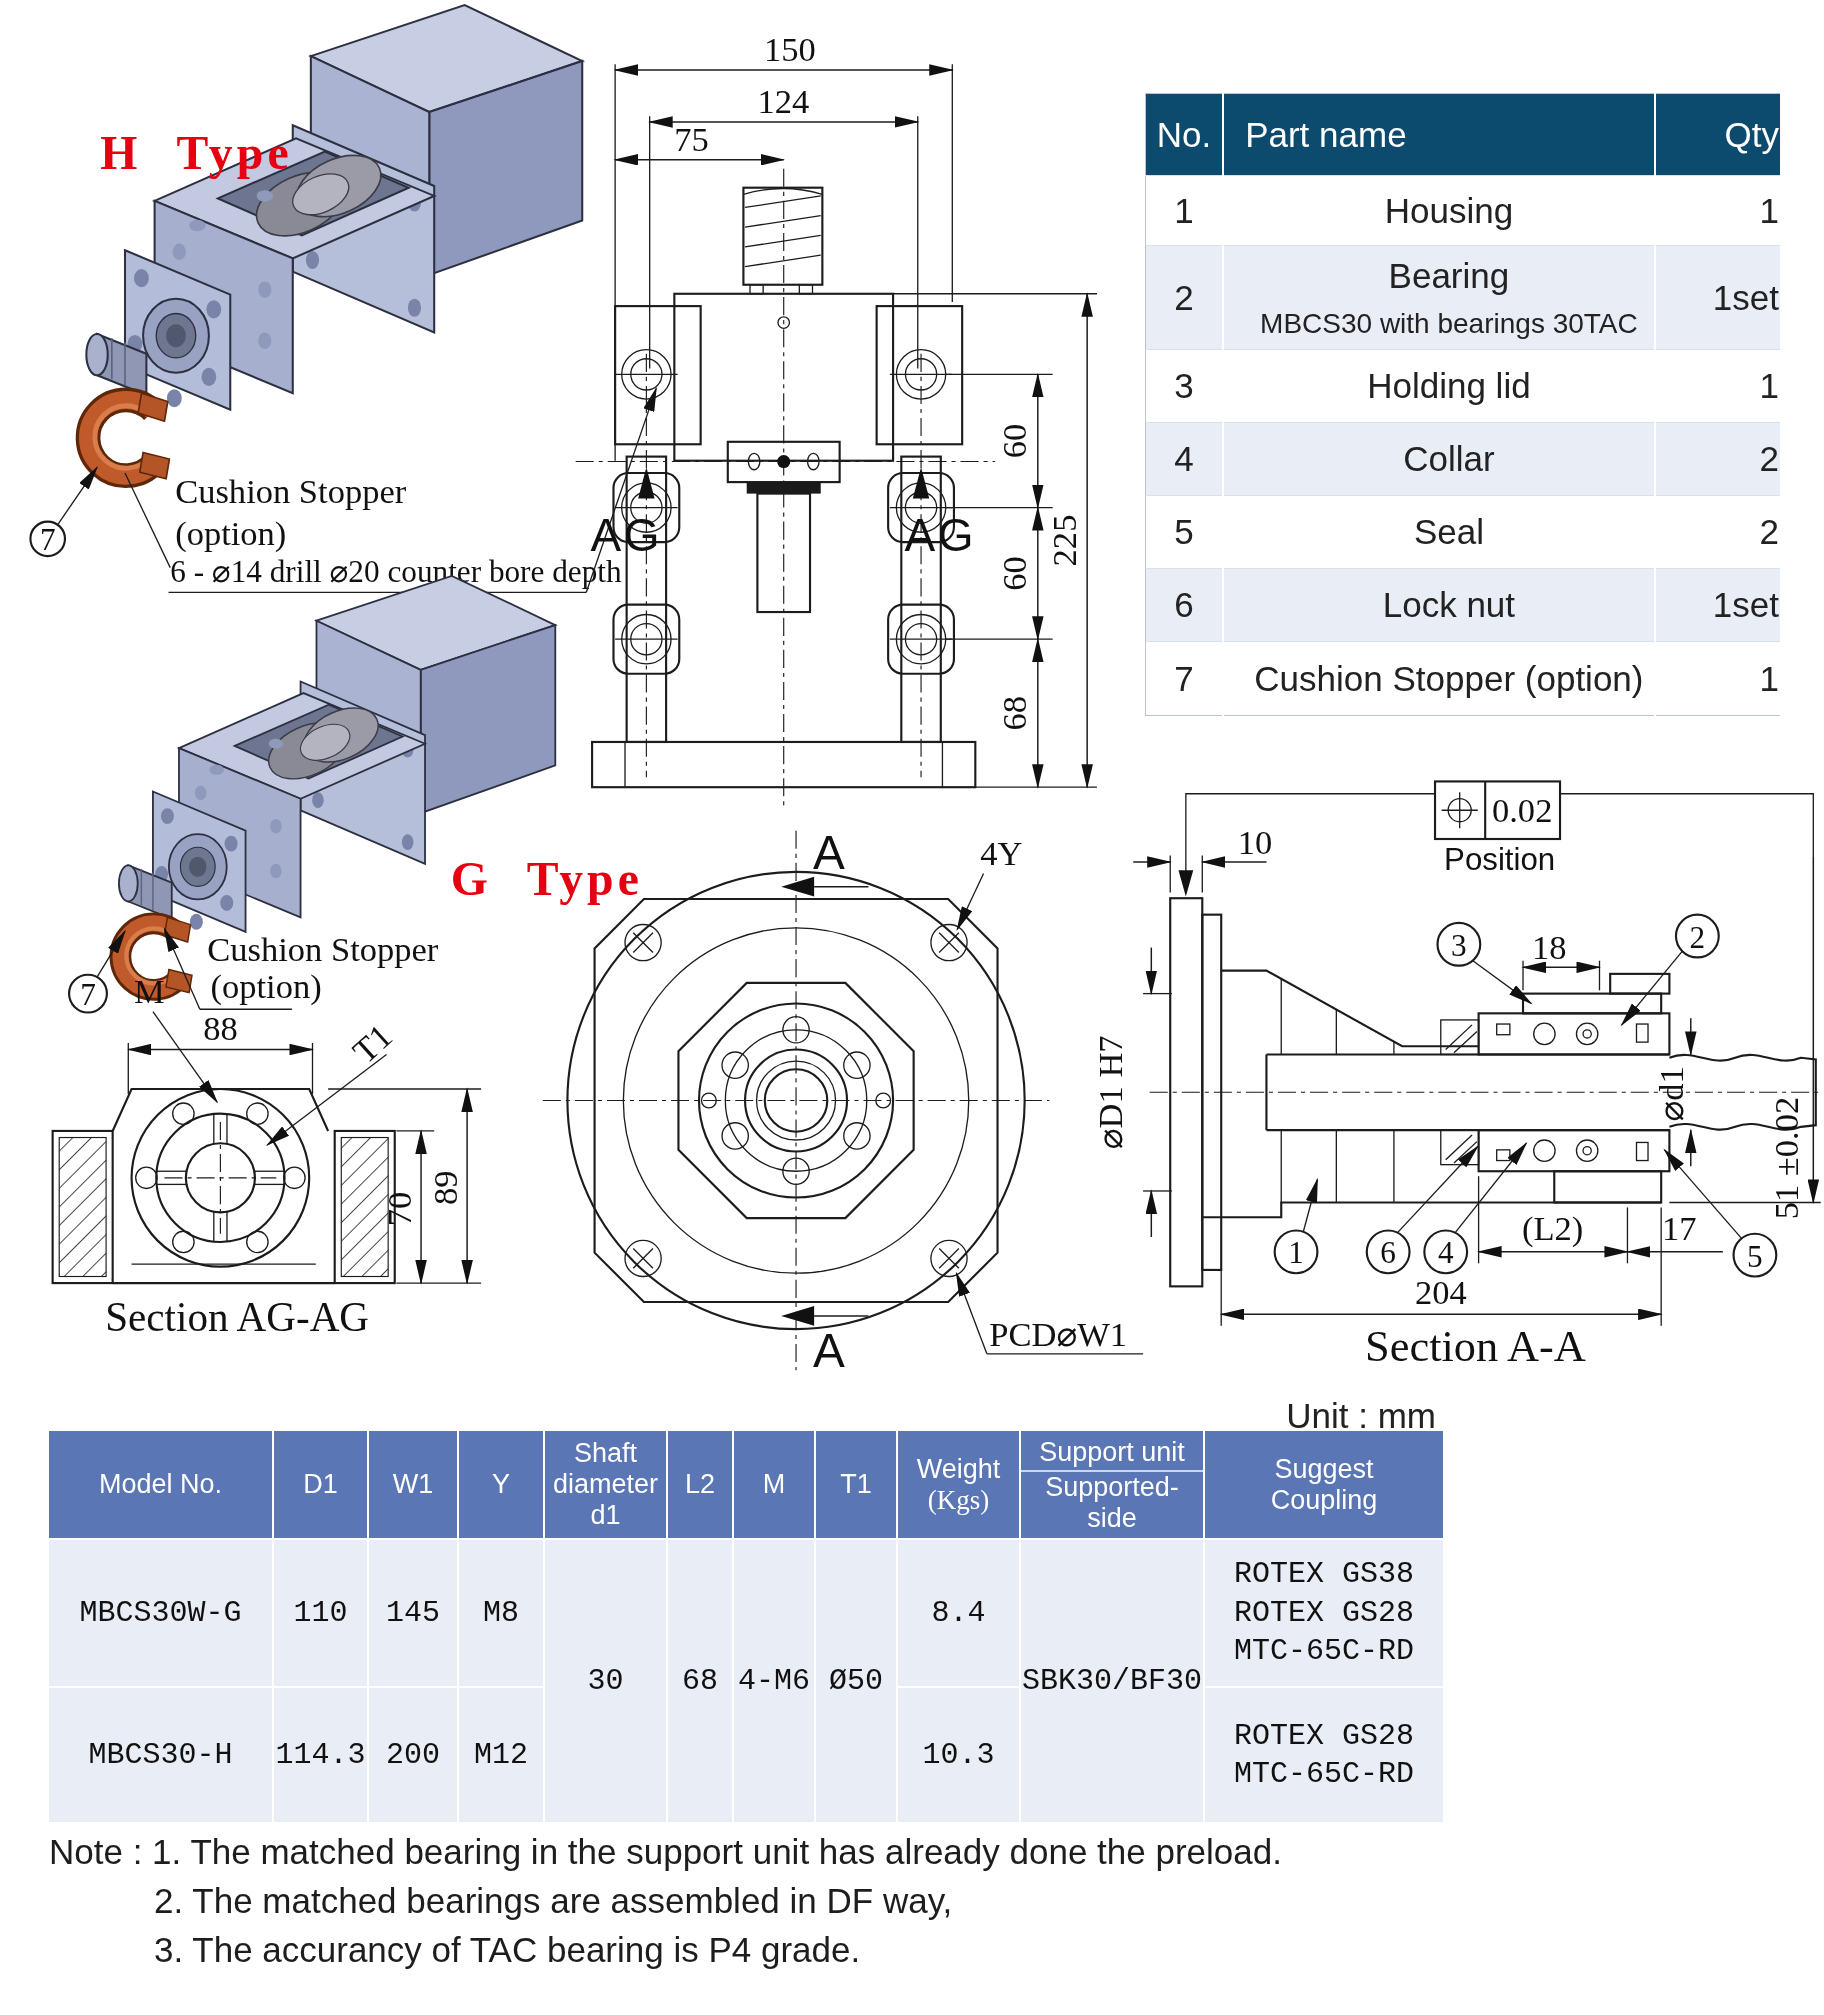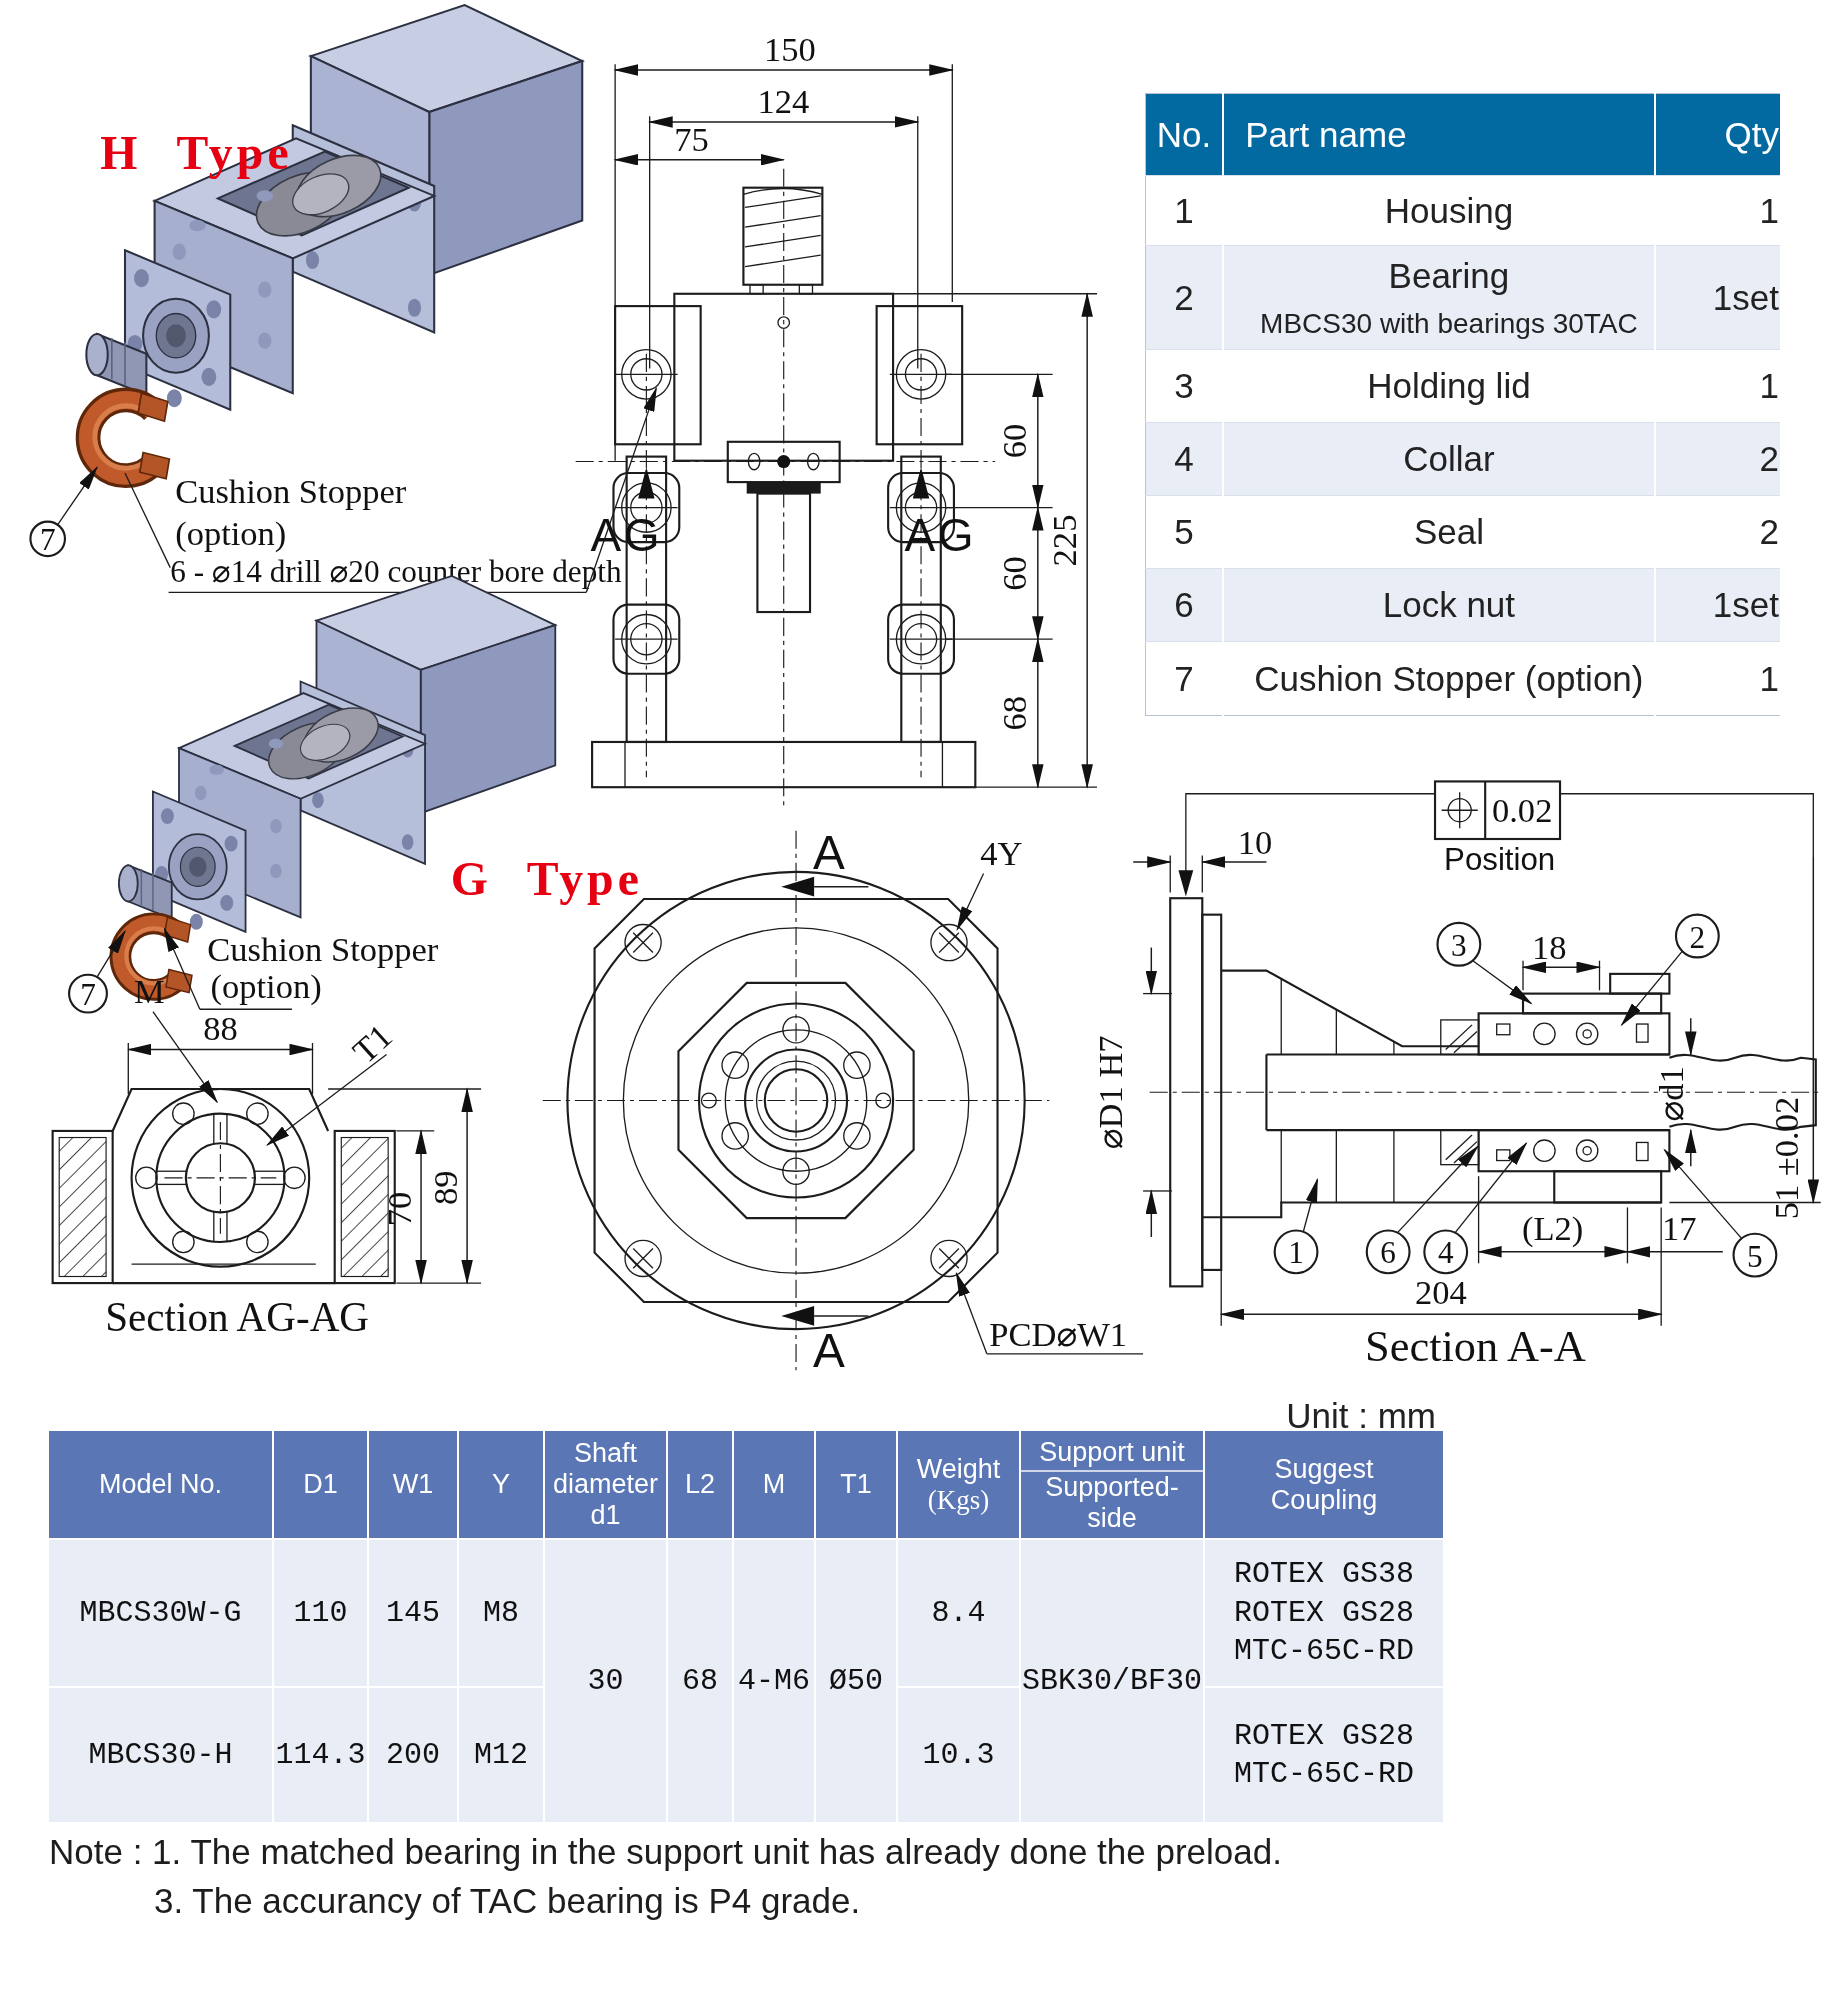--- a/index.html
+++ b/index.html
@@ -17,21 +17,21 @@
        fill:#e60012;letter-spacing:5px;word-spacing:24px;}
   .san{font-family:"Liberation Sans","DejaVu Sans",sans-serif;font-size:38px;fill:#111;}
   .ln{stroke:#1c1c1c;stroke-width:2.6;fill:none;}
   .tn{stroke:#1c1c1c;stroke-width:1.6;fill:none;}
   .cl{stroke:#1c1c1c;stroke-width:1.4;fill:none;stroke-dasharray:22 6 5 6;}
   .dl{stroke:#1c1c1c;stroke-width:1.8;fill:none;}
   .poly{stroke:#2c3040;stroke-width:2.5;}
   
   .parts{position:absolute;left:1145px;top:93px;width:637px;border-collapse:collapse;
          border:0.8px solid #b9c2d6;}
-  .parts th{background:#0369a1;color:#fff;font-size:35px;font-weight:normal;
+  .parts th{background:#0c4a6e;color:#fff;font-size:35px;font-weight:normal;
             border-right:2.5px solid #fff;height:79px;}
   .parts td{border-right:2.5px solid #fff;border-top:1.6px solid #d9dfec;font-size:35px;
             color:#222;}
   .parts tr:nth-child(even) td{background:#e9edf6;}
   .parts .cno{width:74px;text-align:center;}
   .parts .cpn{width:411px;text-align:center;padding-left:21.4px;}
   .parts .cq{width:123px;text-align:right;}
   .parts .sub{font-size:28px;margin-top:12px;}
   .r1{height:70px}.r2{height:104px}.r3{height:73px}.r4{height:73px}.r5{height:73px}.r6{height:73px}.r7{height:74px}
   
@@ -586,17 +586,18 @@
       <td class="cpl">
         <div>ROTEX GS28</div>
         <div>MTC-65C-RD</div>
       </td>
     </tr>
   </tbody>
 </table>
 
 <div class="notes">
   <div class="nt1">Note : 1. The matched bearing in the support unit has already done the preload.</div>
+  <div class="nt2">2. The matched bearings are assembled in DF way,</div>
   <div class="nt4">3. The accurancy of TAC bearing is P4 grade.</div>
 </div>
 
 </div>
 
 
 </body></html>

